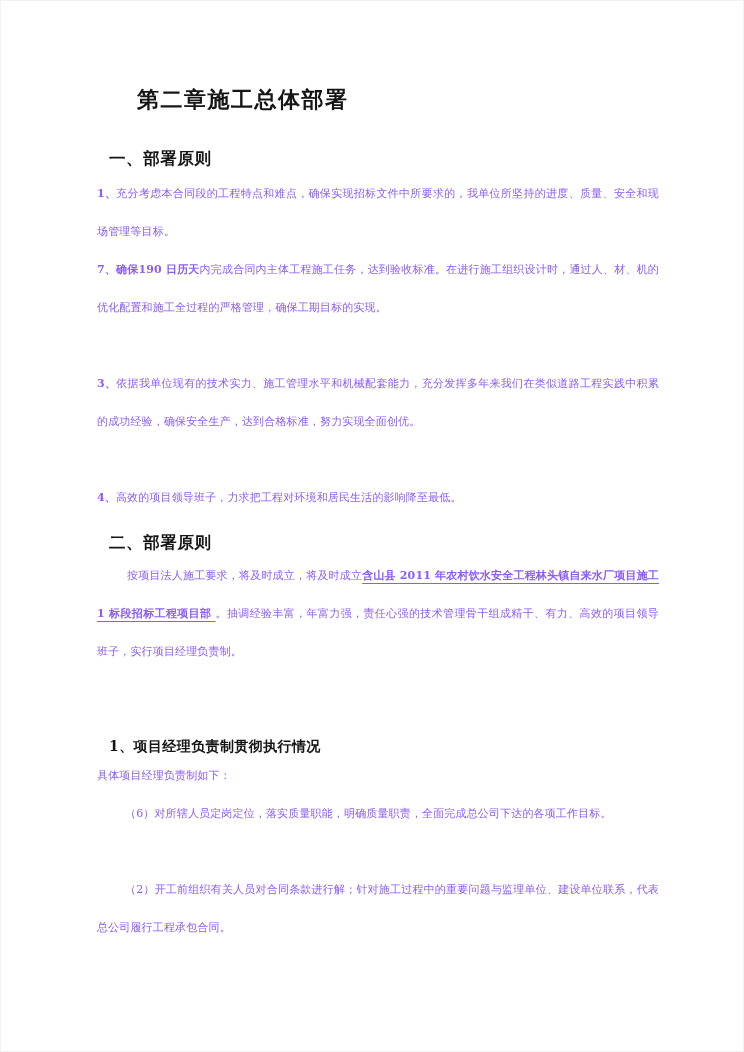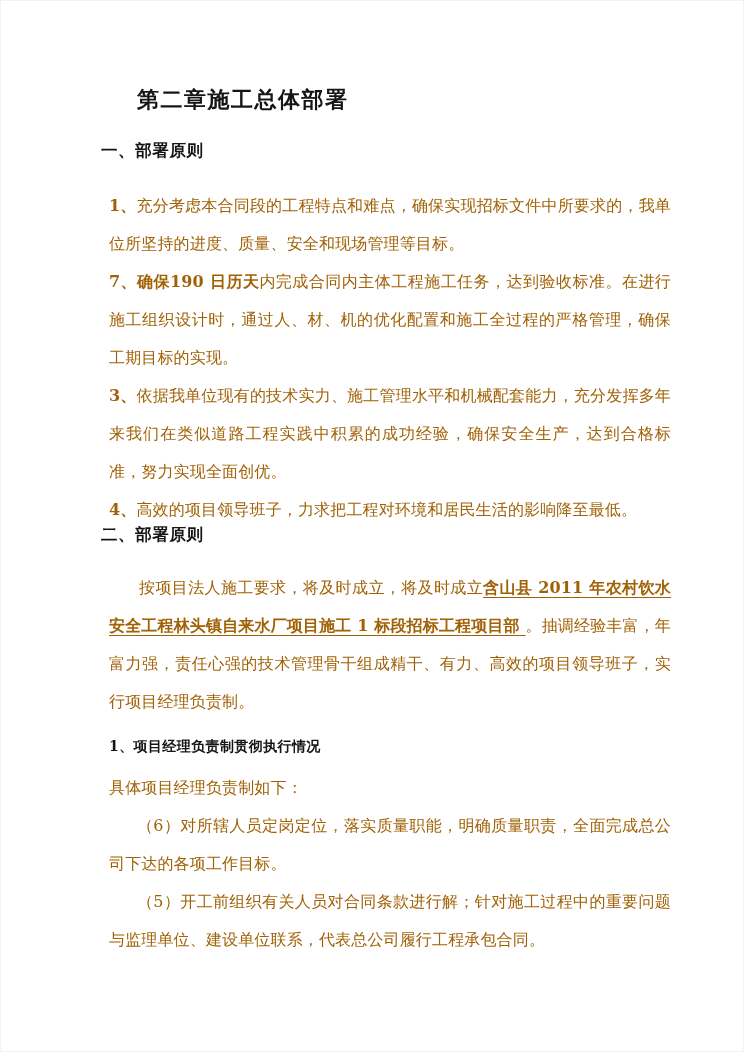--- a/index.html
+++ b/index.html
@@ -40,21 +40,21 @@
     position: absolute;
     top: 87px;
     left: 0;
     width: 562px;
     white-space: nowrap;
   }
   .h2 {
     font-size: 16.5px;
     font-weight: bold;
     letter-spacing: 0.6px;
-    margin: 8px;
+    margin: 16px;
     line-height: 1.0;
     position: absolute;
     left: 0;
     width: 562px;
     white-space: nowrap;
   }
   .h3 {
     font-size: 14px;
     font-weight: bold;
     letter-spacing: 0.4px;
@@ -64,27 +64,27 @@
     left: 0;
     width: 562px;
     white-space: nowrap;
   }
 
   
   .para {
     position: absolute;
     left: 0;
     width: 562px;
-    margin: 16px;
-    font-size: 16px;
+    margin: 4px;
+    font-size: 11px;
     line-height: 38px;
     letter-spacing: 0.15px;
     text-align: justify;
     text-justify: inter-ideograph;
-    color: #a16207;
+    color: #8b5cf6;
   }
   .para.indent2 { text-indent: 28px; }
   .para.indent-deep { text-indent: 30px; }
 
   .b { font-weight: bold; }
   .u-bold {
     font-weight: bold;
     text-decoration: underline;
     text-underline-offset: 4px;
   }
@@ -134,16 +134,16 @@
     <p class="para p5 indent-deep">
       <span>按项目法人施工要求，将及时成立，将及时成立</span><span class="u-bold">含山县 2011 年农村饮水安全工程林头镇自来水厂项目施工 1 标段招标工程项目部</span><span class="u-bold">&nbsp;</span><span>。抽调经验丰富，年富力强，责任心强的技术管理骨干组成精干、有力、高效的项目领导班子，实行项目经理负责制。</span>
     </p>
 
     <h3 class="h3 hC">1、项目经理负责制贯彻执行情况</h3>
 
     <p class="para p6">具体项目经理负责制如下：</p>
 
     <p class="para p7 indent2">（6）对所辖人员定岗定位，落实质量职能，明确质量职责，全面完成总公司下达的各项工作目标。</p>
 
-    <p class="para p8 indent2">（5）开工前组织有关人员对合同条款进行解；针对施工过程中的重要问题与监理单位、建设单位联系，代表总公司履行工程承包合同。</p>
+    <p class="para p8 indent2">（2）开工前组织有关人员对合同条款进行解；针对施工过程中的重要问题与监理单位、建设单位联系，代表总公司履行工程承包合同。</p>
 
   </div>
 </div>
 
 </body></html>

